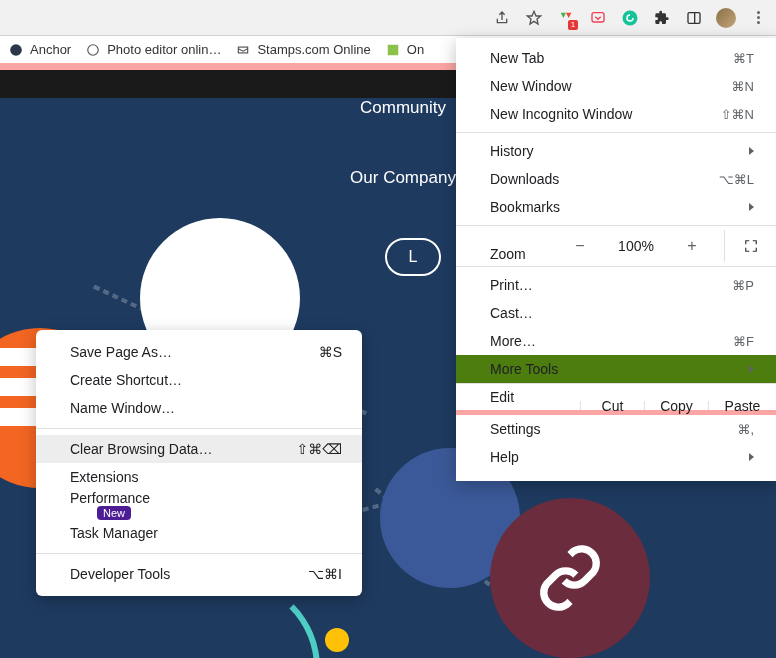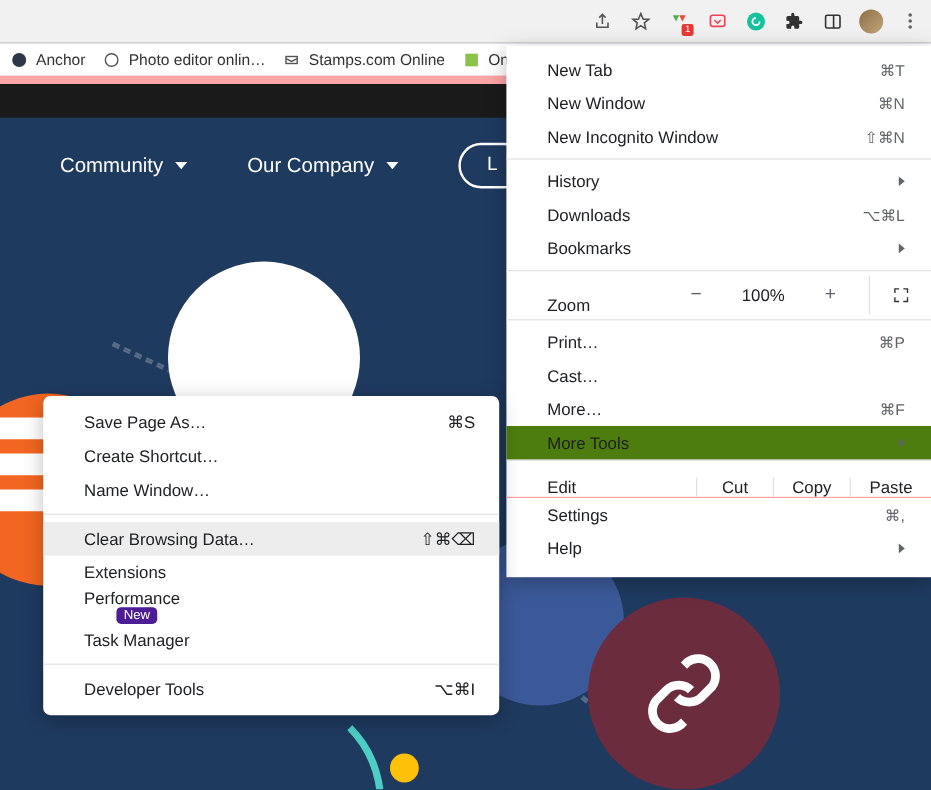--- a/index.html
+++ b/index.html
@@ -16,61 +16,61 @@
     
     
     .bookmarks-bar { height: 34px; background: #fff; border-bottom: 7px solid #fca5a5; display: flex; align-items: center; padding-left: 8px; gap: 14px; font-size: 13px; color: #333; overflow: hidden; }
     .bookmark-item { display: flex; align-items: center; gap: 6px; white-space: nowrap; }
     .bk-icon { width: 16px; height: 16px; display: flex; align-items: center; justify-content: center; }
     
     
     .site-dark { height: 28px; background: #1a1a1a; }
     
     
-    .site-nav { height: 80px; display: flex; align-items: center; gap: 50px; padding-left: 50px; color: white; font-size: 17px; }
+    .site-nav { height: 80px; display: flex; align-items: center; gap: 50px; padding-left: 50px; color: white; font-size: 17px; flex-direction: column; }
     .nav-item { display: flex; align-items: center; gap: 10px; }
     .caret-down { width: 0; height: 0; border-left: 5px solid transparent; border-right: 5px solid transparent; border-top: 6px solid white; }
     .outlined-btn { border: 2px solid white; border-radius: 22px; padding: 8px 22px; color: white; font-size: 16px; }
     
     
     .bg-graphics { position: absolute; top: 98px; left: 0; right: 0; bottom: 0; overflow: hidden; }
     .white-circle { position: absolute; top: 120px; left: 140px; width: 160px; height: 160px; background: white; border-radius: 50%; }
     .orange-circle { position: absolute; top: 230px; left: -40px; width: 160px; height: 160px; background: #f26522; border-radius: 50%; }
     .orange-bars { position: absolute; top: 250px; left: -20px; display: flex; flex-direction: column; gap: 12px; }
     .orange-bars div { width: 60px; height: 18px; background: white; border-radius: 4px; }
     .blue-circle { position: absolute; top: 350px; left: 380px; width: 140px; height: 140px; background: #3b5998; border-radius: 50%; }
     .maroon-circle { position: absolute; top: 400px; left: 490px; width: 160px; height: 160px; background: #6b2c3e; border-radius: 50%; display: flex; align-items: center; justify-content: center; }
     .teal-arc { position: absolute; top: 480px; left: 140px; width: 180px; height: 180px; border: 6px solid #4ecdc4; border-radius: 50%; border-top-color: transparent; border-left-color: transparent; }
     .yellow-dot { position: absolute; top: 530px; left: 325px; width: 24px; height: 24px; background: #ffc107; border-radius: 50%; }
     .dotted { position: absolute; border: 2px dashed rgba(255,255,255,0.25); }
     .dot-line1 { top: 250px; left: 80px; width: 300px; height: 0; transform: rotate(25deg); }
     .dot-line2 { top: 400px; left: 260px; width: 280px; height: 0; transform: rotate(-15deg); }
     .dot-line3 { top: 460px; left: 350px; width: 220px; height: 0; transform: rotate(40deg); }
     
     
-    .main-menu { position: absolute; top: 38px; right: 0; width: 354px; background: white; box-shadow: 0 4px 16px rgba(0,0,0,0.25); font-size: 14px; color: #202124; padding: 6px 0 10px 0; }
+    .main-menu { position: absolute; top: 38px; right: 0; width: 320px; background: white; box-shadow: 0 4px 16px rgba(0,0,0,0.25); font-size: 14px; color: #202124; padding: 6px 0 10px 0; }
     .menu-row { height: 28px; display: flex; align-items: center; padding: 0 22px 0 34px; justify-content: space-between; }
     .menu-row:hover, .menu-row.hovered { background: #4d7c0f; }
     .menu-row .shortcut { color: #5f6368; font-size: 13px; display: flex; align-items: center; gap: 1px; }
     .menu-row .arrow { width: 0; height: 0; border-top: 4px solid transparent; border-bottom: 4px solid transparent; border-left: 5px solid #5f6368; }
     .menu-sep { height: 0; border-top: 1px solid #e0e0e0; margin: 4px 0; }
     .zoom-row { display: flex; align-items: flex-end; height: 32px; }
     .zoom-label { padding-left: 34px; flex: 1; }
     .zoom-ctrl { display: flex; align-items: center; gap: 18px; padding-right: 0; }
     .zoom-btn { width: 28px; text-align: center; color: #5f6368; font-size: 16px; }
     .zoom-val { width: 48px; text-align: center; }
     .full-btn { width: 52px; height: 32px; border-left: 1px solid #e0e0e0; display: flex; align-items: center; justify-content: center; }
     
-    .edit-row { display: flex; height: 32px; border-top: 1px solid #e0e0e0; border-bottom: 1px solid #fca5a5; align-items: flex-end; }
+    .edit-row { display: flex; height: 32px; border-top: 1px solid #e0e0e0; border-bottom: 5px solid #fca5a5; }
     .edit-label { padding-left: 34px; flex: 1; display: flex; align-items: center; }
     .edit-cell { width: 64px; border-left: 1px solid #e0e0e0; display: flex; align-items: center; justify-content: center; margin-top: 17px; }
     .edit-cell.wide { width: 68px; }
     
     
-    .sub-menu { position: absolute; top: 330px; left: 36px; width: 380px; background: white; box-shadow: 0 4px 16px rgba(0,0,0,0.25); border-radius: 6px; font-size: 14px; color: #202124; padding: 8px 0; }
+    .sub-menu { position: absolute; top: 330px; left: 36px; width: 326px; background: white; box-shadow: 0 4px 16px rgba(0,0,0,0.25); border-radius: 6px; font-size: 14px; color: #202124; padding: 8px 0; }
     .sub-row { height: 28px; display: flex; align-items: center; justify-content: space-between; padding: 0 20px 0 34px; }
     .sub-row.hovered { background: #ededed; }
     .sub-sep { height: 0; border-top: 1px solid #e0e0e0; margin: 6px 0; }
     .new-badge { background: #4c1d95; color: white; font-size: 11px; border-radius: 4px; padding: 1px 6px; margin-left: 8px; }
     .sub-row .lbl-wrap { display: flex; align-items: center; flex-direction: column; }
   </style>
 </head>
 <body>
 
 <div class="toolbar-top">

